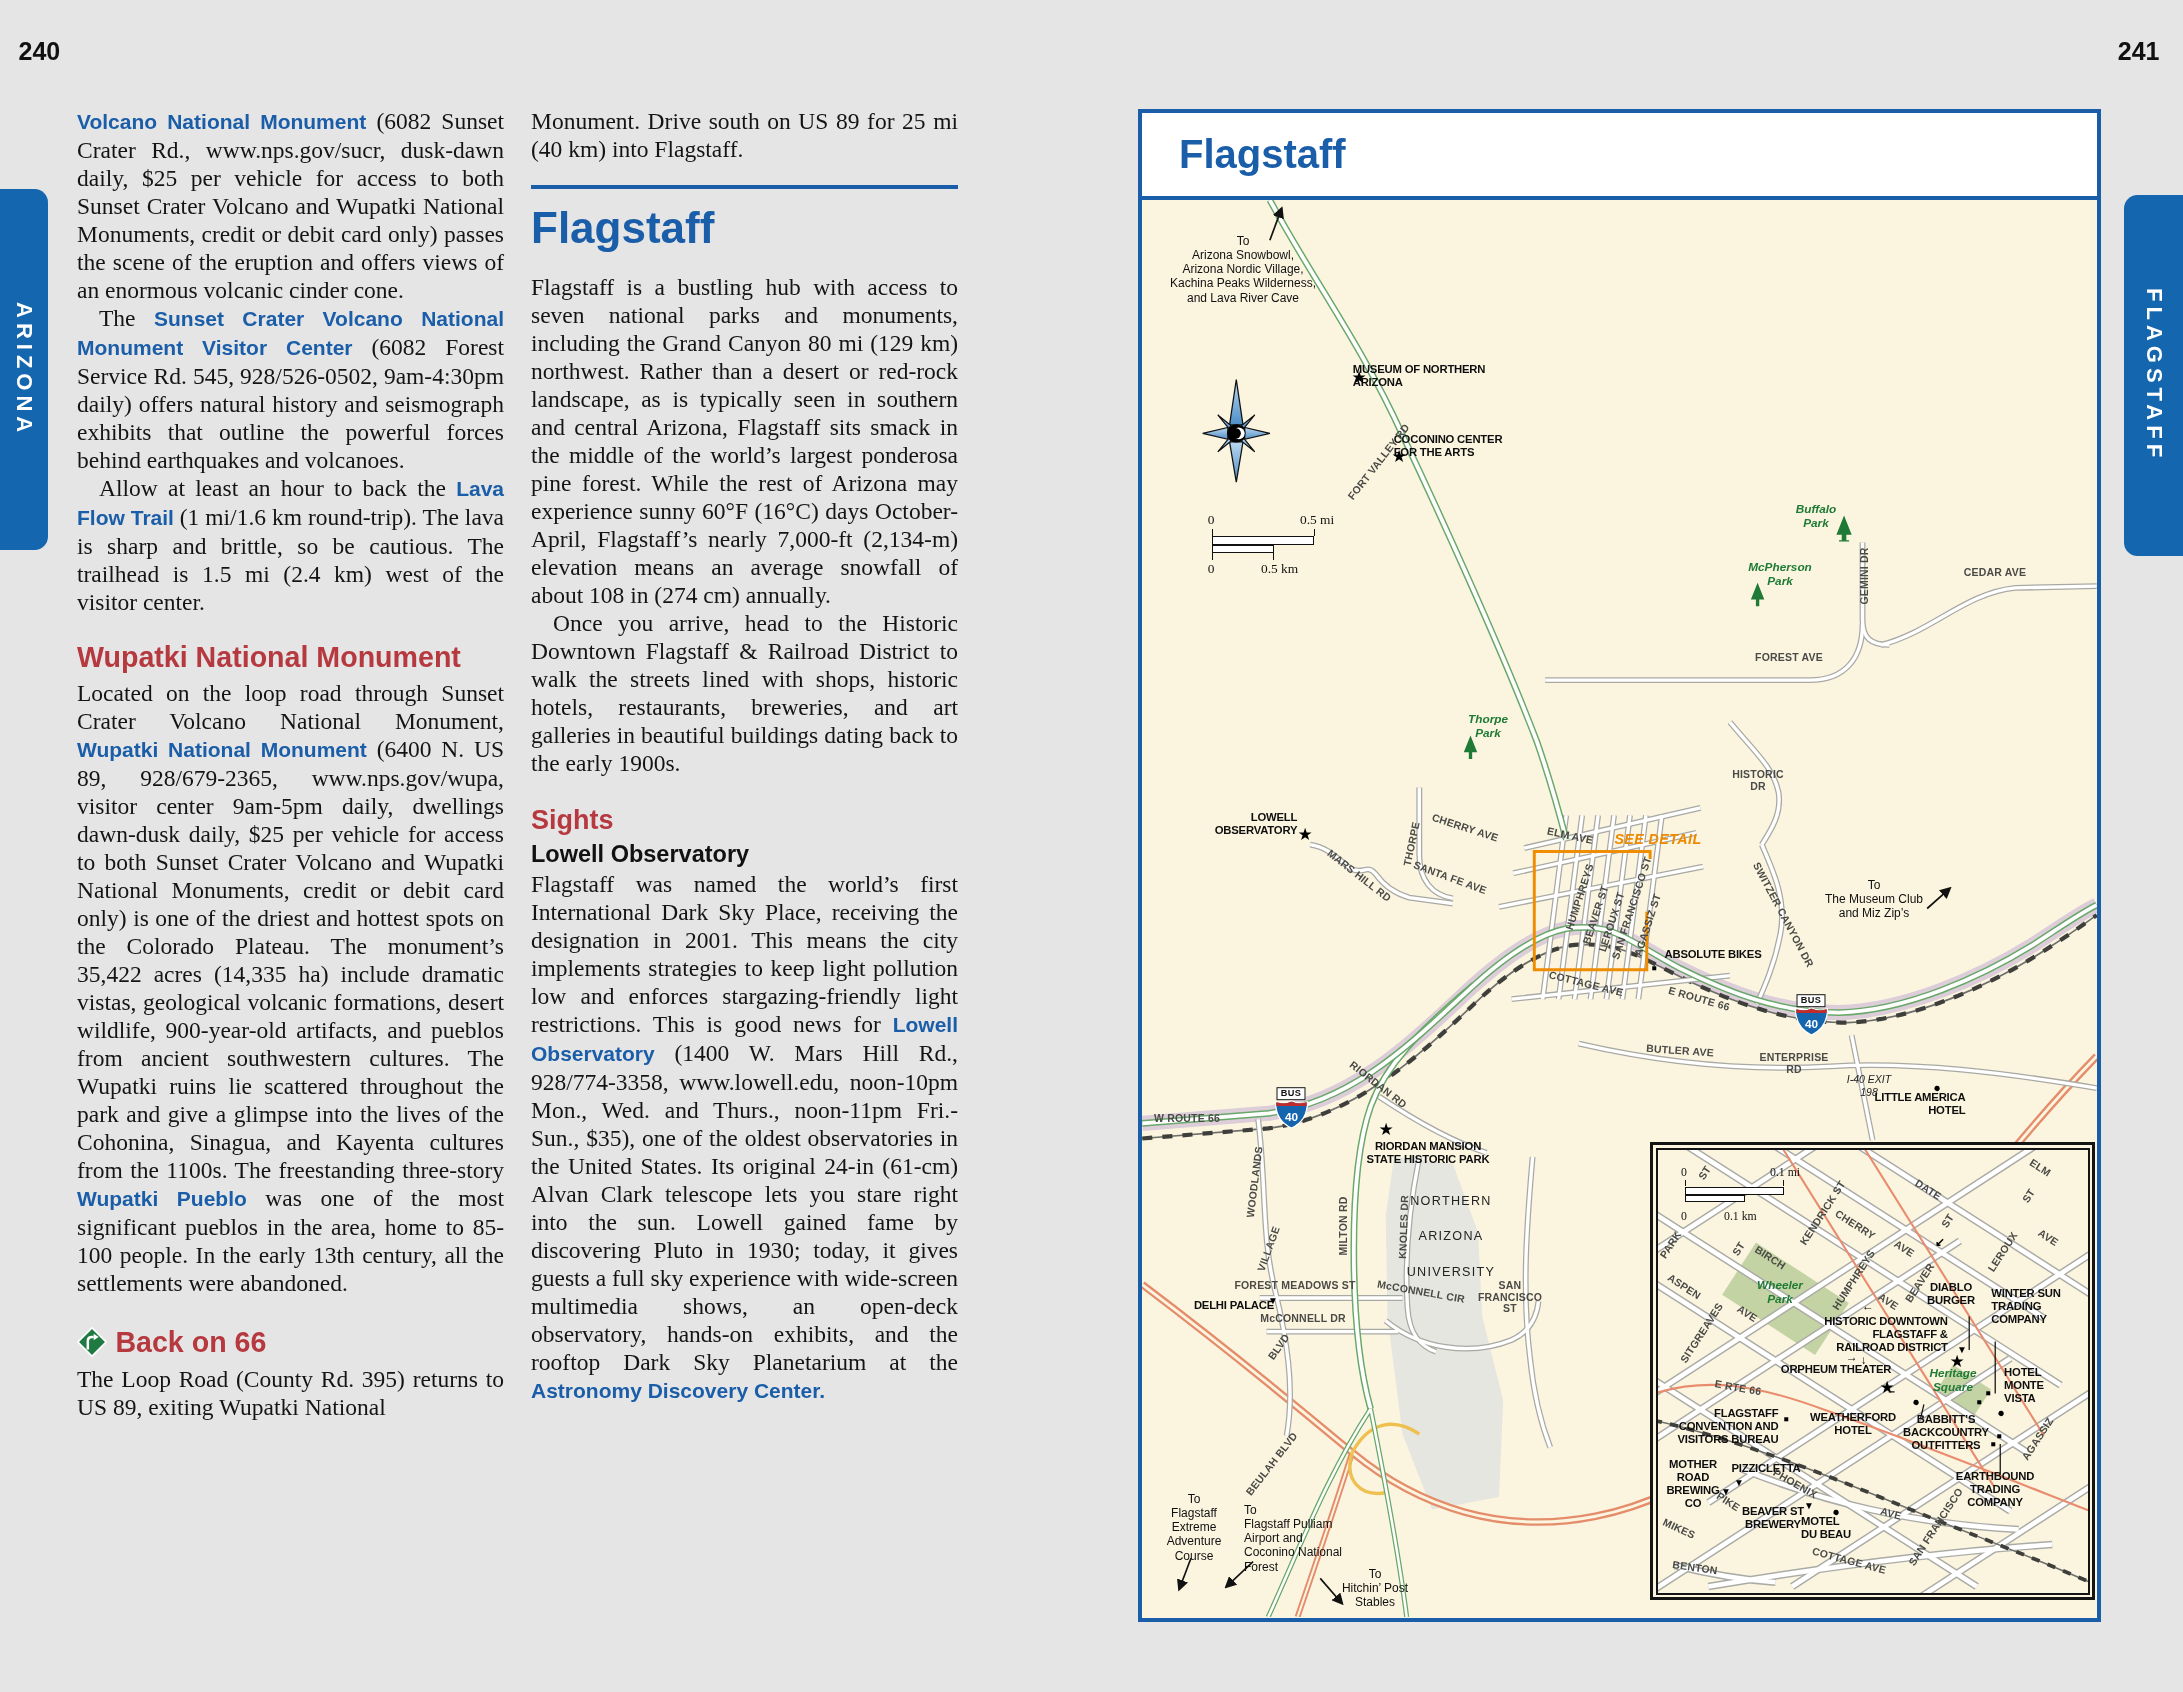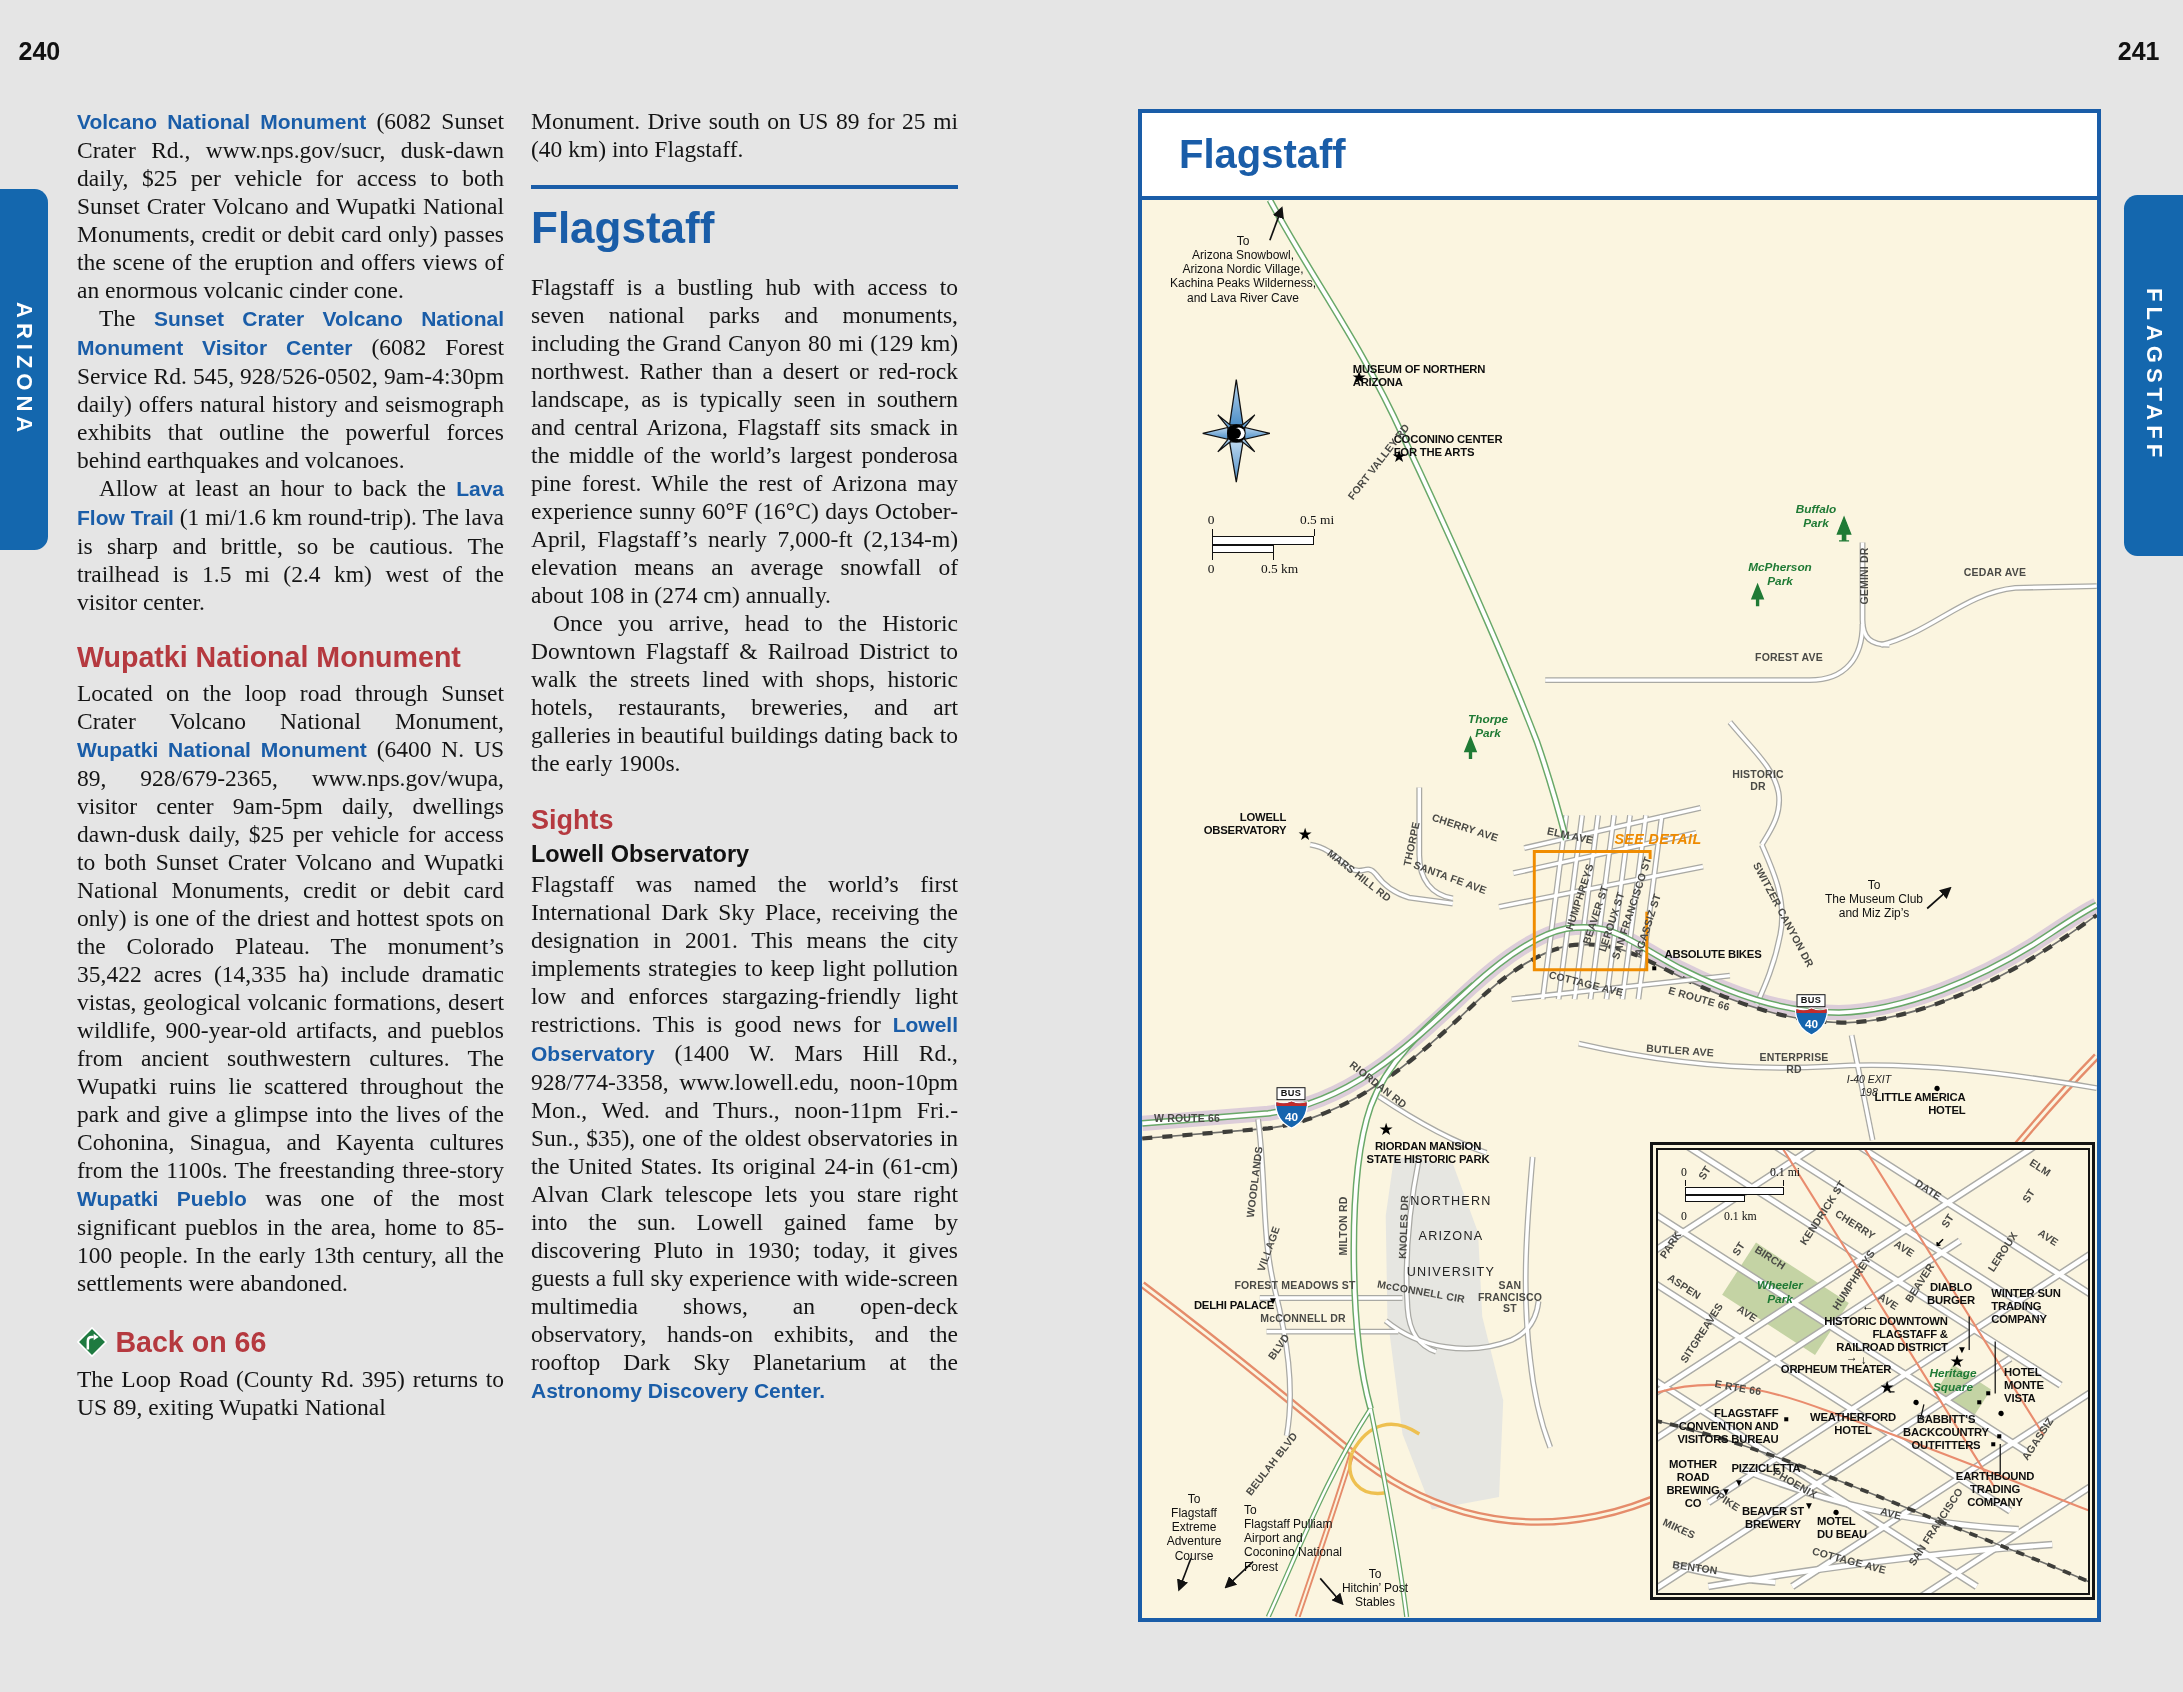--- a/index.html
+++ b/index.html
@@ -327,21 +327,21 @@
 Park</div>
           <div class="ml c-park" style="left: 638px; top: 375px;">McPherson
 Park</div>
           <div class="ml c-road" style="left: 723px; top: 376px; --r: -90deg;">GEMINI DR</div>
           <div class="ml c-road" style="left: 853px; top: 373px;">CEDAR AVE</div>
           <div class="ml c-road" style="left: 647px; top: 458px;">FOREST AVE</div>
           <div class="ml c-park" style="left: 346px; top: 527px;">Thorpe
 Park</div>
           <div class="ml c-road" style="left: 616px; top: 581px;">HISTORIC
 DR</div>
-          <div class="ml c-poi ta-right" style="left: 103px; top: 624px;">LOWELL
+          <div class="ml c-poi ta-right" style="left: 114px; top: 624px;">LOWELL
 OBSERVATORY</div>
           <div class="ml c-star" style="left: 163px; top: 634px;">★</div>
           <div class="ml c-detail" style="left: 516px; top: 639px;">SEE DETAIL</div>
           <div class="ml c-road" style="left: 428px; top: 636px; --r: 12deg;">ELM AVE</div>
           <div class="ml c-road" style="left: 323px; top: 628px; --r: 18deg;">CHERRY AVE</div>
           <div class="ml c-road" style="left: 217px; top: 676px; --r: 38deg;">MARS HILL RD</div>
           <div class="ml c-road" style="left: 270px; top: 644px; --r: -78deg;">THORPE</div>
           <div class="ml c-road" style="left: 308px; top: 678px; --r: 20deg;">SANTA FE AVE</div>
           <div class="ml c-road" style="left: 438px; top: 697px; --r: -72deg;">HUMPHREYS</div>
           <div class="ml c-road" style="left: 454px; top: 715px; --r: -72deg;">BEAVER ST</div>
@@ -464,21 +464,21 @@
           <div class="ml c-tri" style="left: 584px; top: 1291px;">▼</div>
           <div class="ml c-poi" style="left: 624px; top: 1268px;">PIZZICLETTA</div>
           <div class="ml c-tri" style="left: 597px; top: 1282px;">▼</div>
           <div class="ml c-road" style="left: 586px; top: 1302px; --r: 33deg;">PIKE</div>
           <div class="ml c-road" style="left: 537px; top: 1329px; --r: 25deg;">MIKES</div>
           <div class="ml c-road" style="left: 653px; top: 1284px; --r: 30deg;">PHOENIX</div>
           <div class="ml c-road" style="left: 749px; top: 1314px; --r: 15deg;">AVE</div>
           <div class="ml c-poi" style="left: 631px; top: 1318px;">BEAVER ST
 BREWERY</div>
           <div class="ml c-tri" style="left: 667px; top: 1305px;">▼</div>
-          <div class="ml c-poi ta-left" style="left: 700px; top: 1328px;">MOTEL
+          <div class="ml c-poi ta-left" style="left: 684px; top: 1328px;">MOTEL
 DU BEAU</div>
           <div class="ml c-dot" style="left: 694px; top: 1312px;">●</div>
           <div class="ml c-poi" style="left: 853px; top: 1289px;">EARTHBOUND
 TRADING
 COMPANY</div>
           <div class="ml c-sq" style="left: 851px; top: 1244px;">■</div>
           <div class="ml c-road" style="left: 794px; top: 1327px; --r: -57deg;">SAN FRANCISCO</div>
           <div class="ml c-road" style="left: 707px; top: 1361px; --r: 15deg;">COTTAGE AVE</div>
           <div class="ml c-road" style="left: 553px; top: 1368px; --r: 8deg;">BENTON</div>
         </div>

